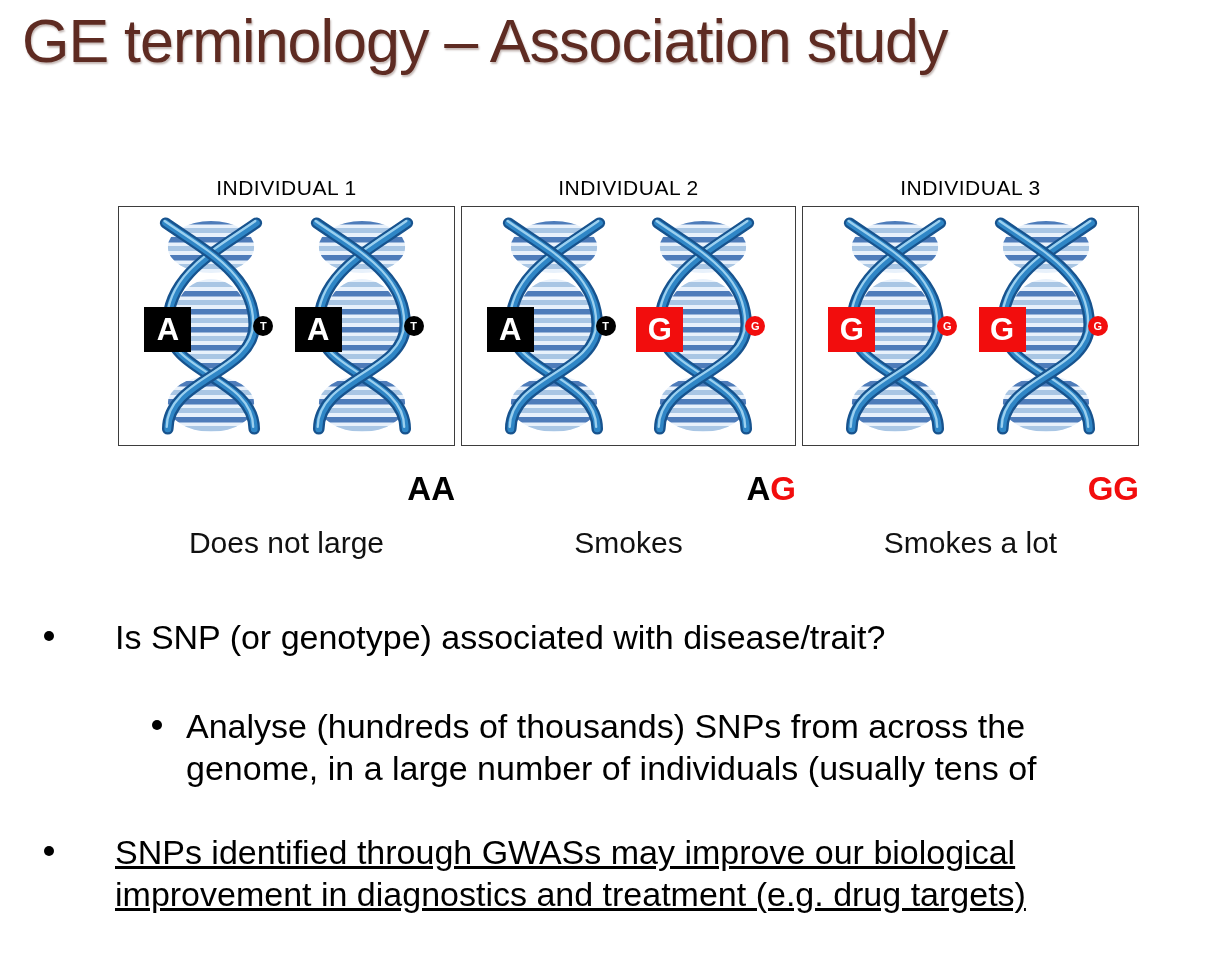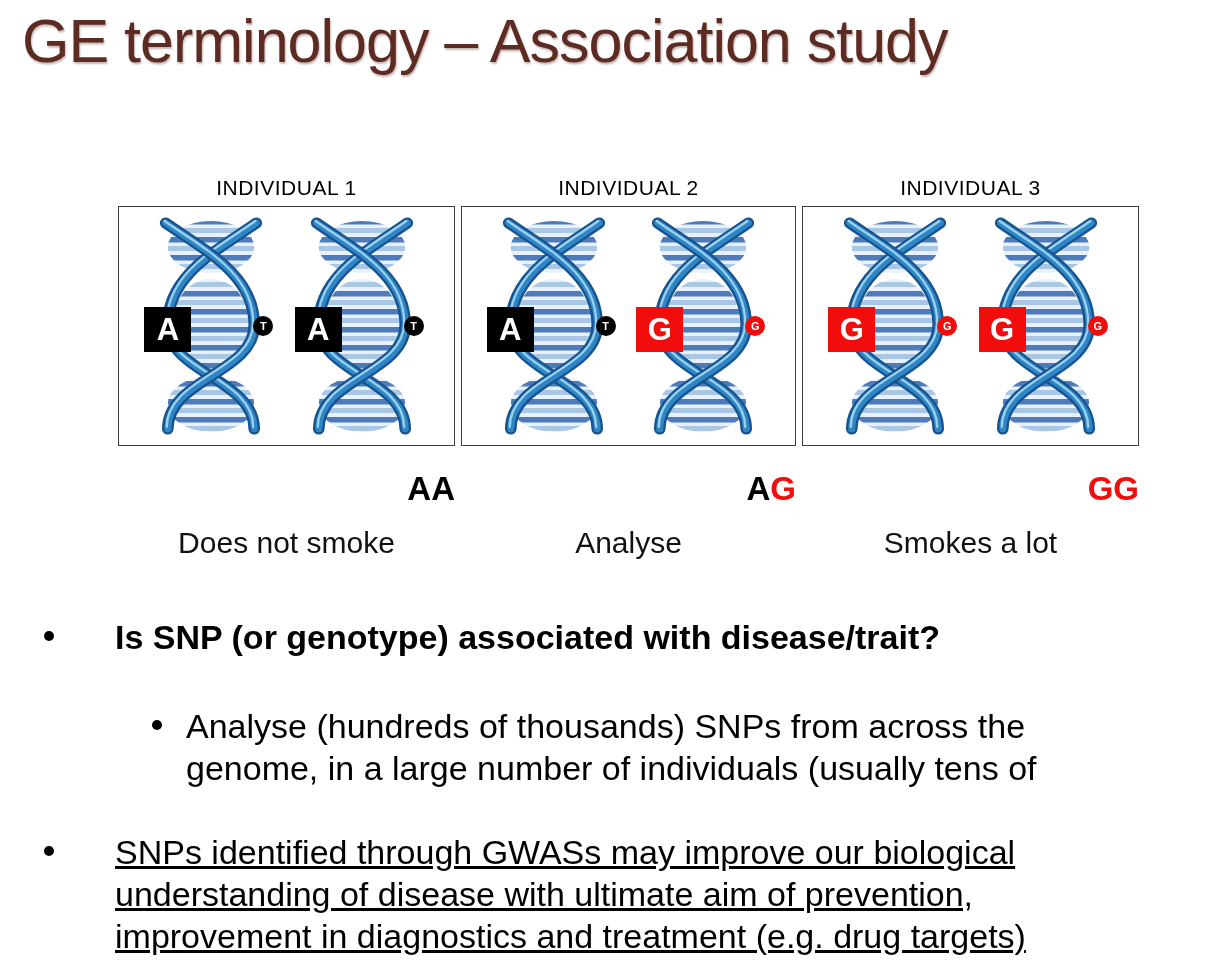--- a/index.html
+++ b/index.html
@@ -50,21 +50,21 @@
   }
   .phenotype-row{top:526px;}
   .phenotype{
     text-align:center;font-size:30px;font-weight:400;color:#111;
   }
   
   .bullet-row{position:absolute;left:0;width:1190px;font-size:34px;line-height:42px;color:#000;}
   .bullet-row .dot{
     position:absolute;width:10px;height:10px;border-radius:50%;background:#000;top:15px;
   }
-  #bullet1{top:616px;font-weight:bold;}
+  #bullet1{top:616px;}
   #bullet1 .dot{left:44px;}
   #bullet1 .btext{margin-left:115px;}
   #bullet1-sub{top:661px;margin-top:44px;}
   #bullet1-sub .dot{left:152px;}
   #bullet1-sub .btext{margin-left:186px;}
   #bullet2{top:831px;text-decoration:underline;}
   #bullet2 .dot{left:44px;}
   #bullet2 .btext{margin-left:115px;}
 </style>
 </head>
@@ -167,38 +167,37 @@
   </div>
   <div class="genotype">
     <span style="color: rgb(0, 0, 0);">A</span><span style="color: rgb(242, 13, 13);">G</span>
   </div>
   <div class="genotype">
     <span style="color: rgb(242, 13, 13);">G</span><span style="color: rgb(242, 13, 13);">G</span>
   </div>
 </div>
 
 <div class="fig-row phenotype-row">
-  <div class="phenotype">Does not smoke</div>
-  <div class="phenotype">Analyse</div>
+  <div class="phenotype">Does not large</div>
+  <div class="phenotype">Smokes</div>
   <div class="phenotype">Smokes a lot</div>
 </div>
 
 <div id="bullet1" class="bullet-row">
   <span class="dot"></span>
   <div class="btext">Is SNP (or genotype) associated with disease/trait?</div>
 </div>
 
 <div id="bullet1-sub" class="bullet-row">
   <span class="dot"></span>
   <div class="btext">
     <div>Analyse (hundreds of thousands) SNPs from across the</div>
     <div>genome, in a large number of individuals (usually tens of</div>
   </div>
 </div>
 
 <div id="bullet2" class="bullet-row">
   <span class="dot"></span>
   <div class="btext">
     <div>SNPs identified through GWASs may improve our biological</div>
-    <div>understanding of disease with ultimate aim of prevention,</div>
     <div>improvement in diagnostics and treatment (e.g. drug targets)</div>
   </div>
 </div>
 
 </body></html>

